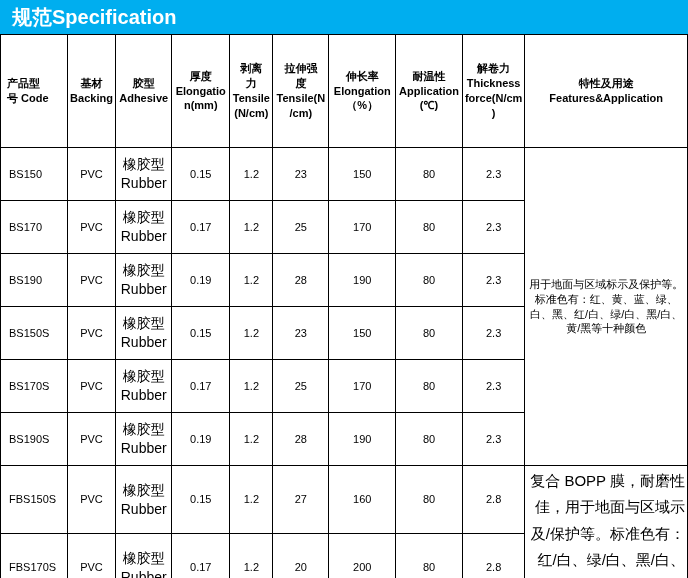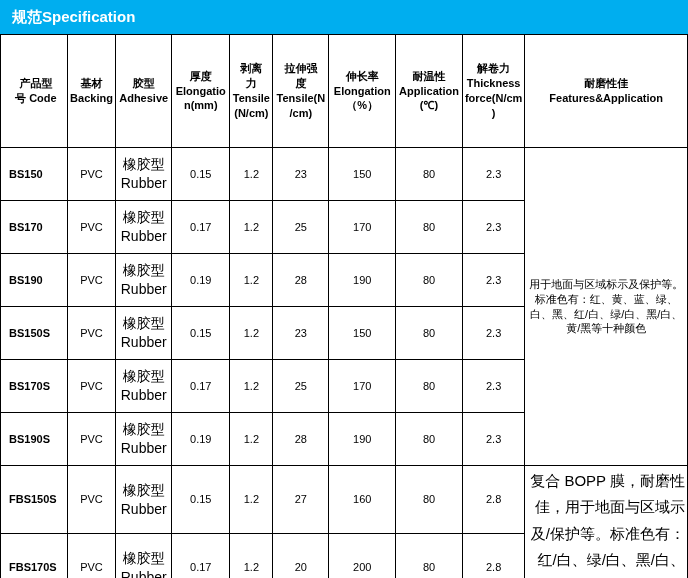--- a/index.html
+++ b/index.html
@@ -23,21 +23,21 @@
   .title-bar {
     height: 34px;
     background: #00AEEF;
     display: flex;
     align-items: center;
     padding-left: 12px;
     box-sizing: border-box;
   }
   .title-bar .title-text {
     color: #ffffff;
-    font-size: 15px;
+    font-size: 20px;
     font-weight: bold;
     letter-spacing: 0px;
   }
   table.spec {
     border-collapse: collapse;
     width: 688px;
     table-layout: fixed;
   }
   table.spec td, table.spec th {
     border: 1px solid #000000;
@@ -46,28 +46,28 @@
     font-size: 11px;
     line-height: 1.35;
     padding: 2px 2px;
     word-wrap: break-word;
     overflow-wrap: break-word;
   }
   thead td {
     font-weight: bold;
     height: 108px;
   }
-  thead td.h-code { text-align: center; padding-left: 6px; }
+  thead td.h-code { text-align: left; padding-left: 6px; }
   tbody td {
     height: 48px;
   }
   tbody td.prod {
     text-align: left;
     padding-left: 8px;
-    font-weight: bold;
+    font-weight: normal;
     font-size: 11px;
   }
   tbody td.adh {
     font-size: 14px;
   }
   td.features {
     text-align: left;
     padding: 6px 8px;
     font-size: 11px;
     line-height: 1.9;
@@ -146,21 +146,21 @@
         </td>
         <td>
           <div>耐温性</div>
           <div>Application(℃)</div>
         </td>
         <td>
           <div>解卷力</div>
           <div>Thickness force(N/cm)</div>
         </td>
         <td>
-          <div>耐磨性佳</div>
+          <div>特性及用途</div>
           <div>Features&amp;Application</div>
         </td>
       </tr>
     </thead>
     <tbody>
 
       <tr>
         <td class="prod">BS150</td>
         <td>PVC</td>
         <td class="adh">

